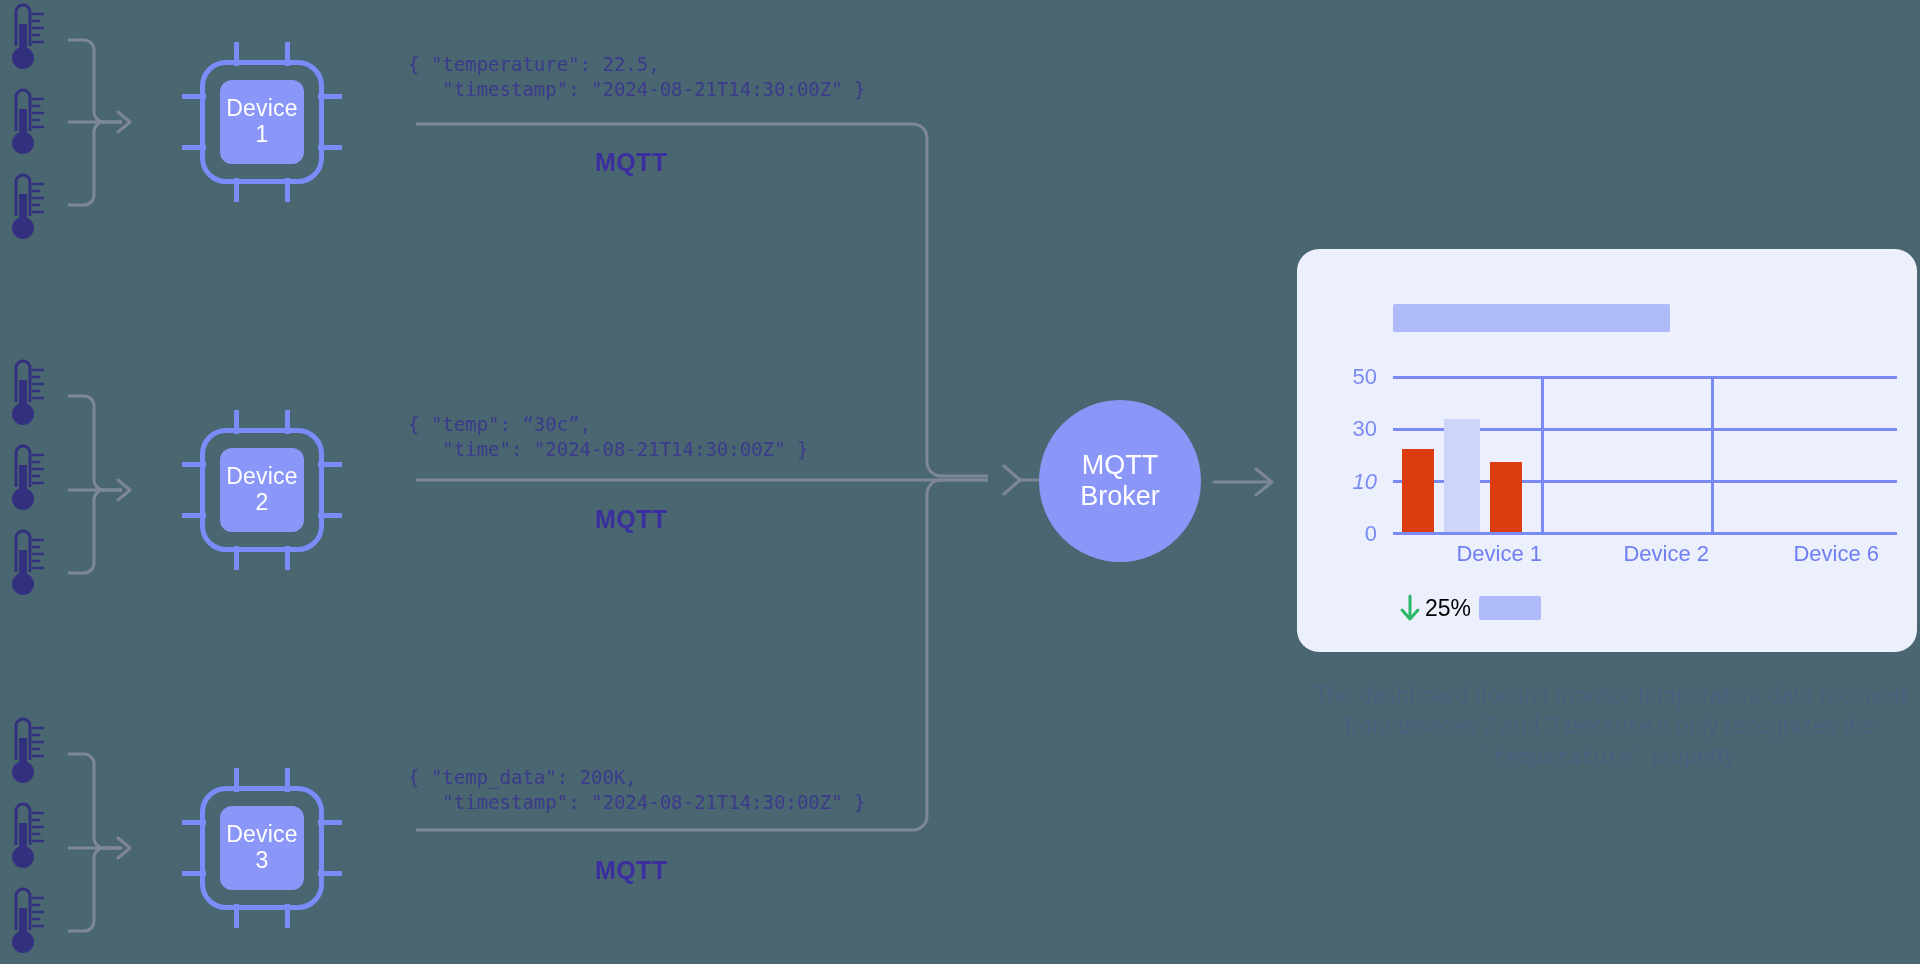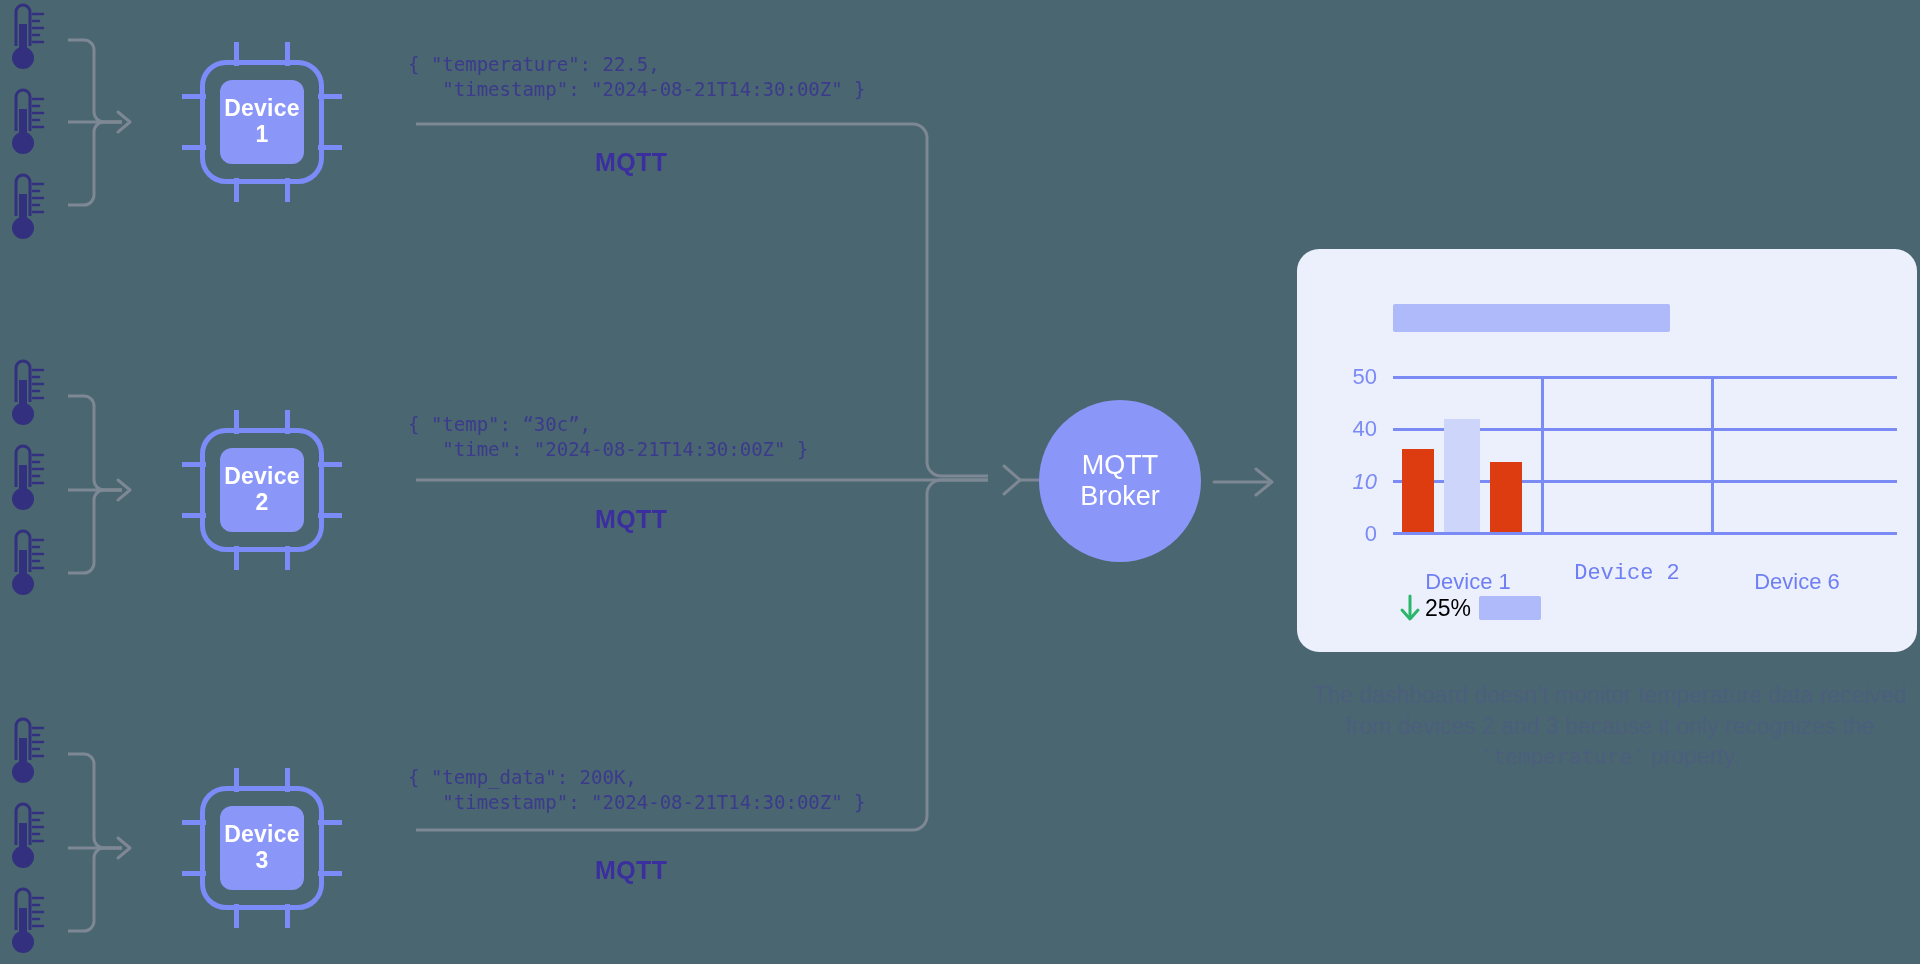--- a/index.html
+++ b/index.html
@@ -33,21 +33,20 @@
     position: absolute; left: 38px; top: 38px;
     width: 84px; height: 84px;
     background: #8B97F8;
     border-radius: 12px;
     display: flex; align-items: center; justify-content: center;
     color: #FFFFFF;
     font-size: 23px;
     line-height: 1.12;
     text-align: center;
     letter-spacing: .2px;
-    font-weight: bold;
   }
   .pin {
     position: absolute;
     background: #7B8BF8;
   }
   .pin-v { width: 5px; height: 24px; }
   .pin-h { height: 5px; width: 24px; }
 
   
   .payload {
@@ -97,22 +96,21 @@
     position: absolute;
     color: #7B8BF5;
     font-size: 22px;
     text-align: right;
     width: 42px;
   }
   .cat-label {
     position: absolute;
     color: #6E7FF3;
     font-size: 22px;
-    text-align: center;
-    margin-top: 28px;
+    text-align: right;
   }
   .gridline { position: absolute; background: #7B8BF5; height: 3px; }
   .vdiv     { position: absolute; background: #7B8BF5; width: 3px; }
   .bar      { position: absolute; }
   .delta-pct {
     position: absolute;
     color: #000000;
     font-size: 23px;
   }
   .delta-block {
@@ -394,38 +392,38 @@
       <path d="M2 20 H56"></path>
       <path d="M44 7 l16 13 l-16 13"></path>
     </g>
   </svg>
 
   <div class="card" style="left:1297px; top:249px; width:620px; height:403px;">
 
     <div class="title-bar" style="left:96px; top:55px; width:277px; height:28px;"></div>
 
     <div class="axis-label" style="left:38px; top:115px;">50</div>
-    <div class="axis-label" style="left:38px; top:167px;">40</div>
+    <div class="axis-label" style="left:38px; top:167px;">30</div>
     <div class="axis-label" style="left:38px; top:220px;font-style:italic;">10</div>
     <div class="axis-label" style="left:38px; top:272px;">0</div>
 
     <div class="gridline" style="left:96px; top:127px; width:504px;"></div>
     <div class="gridline" style="left:96px; top:179px; width:504px;"></div>
     <div class="gridline" style="left:96px; top:231px; width:504px;"></div>
     <div class="gridline" style="left:96px; top:283px; width:504px;"></div>
 
     <div class="vdiv" style="left:244px; top:127px; height:159px;"></div>
     <div class="vdiv" style="left:414px; top:127px; height:159px;"></div>
 
     <div class="bar" style="left:105px; top:200px;  width:32px; height:83px;  background:#DC3C0F;"></div>
     <div class="bar" style="left:147px; top:170px;  width:36px; height:113px; background:#CDD6FA;"></div>
     <div class="bar" style="left:193px; top:213px;  width:32px; height:70px;  background:#DC3C0F;"></div>
 
     <div class="cat-label" style="left:97px;  top:292px; width:148px;">Device 1</div>
-    <div class="cat-label" style="left:248px; top:284px; width:164px;font-family:Liberation Mono, monospace;">Device 2</div>
+    <div class="cat-label" style="left:248px; top:292px; width:164px;">Device 2</div>
     <div class="cat-label" style="left:418px; top:292px; width:164px;">Device 6</div>
 
     <svg class="abs" style="left:100px; top:344px;" width="26" height="30">
       <g stroke="#2BB76A" stroke-width="3" fill="none" stroke-linecap="round" stroke-linejoin="round">
         <path d="M13 3 V25"></path>
         <path d="M5 17 l8 9 l8 -9"></path>
       </g>
     </svg>
     <div class="delta-pct" style="left:128px; top:346px;">25%</div>
     <div class="delta-block" style="left:182px; top:347px; width:62px; height:24px;"></div>

